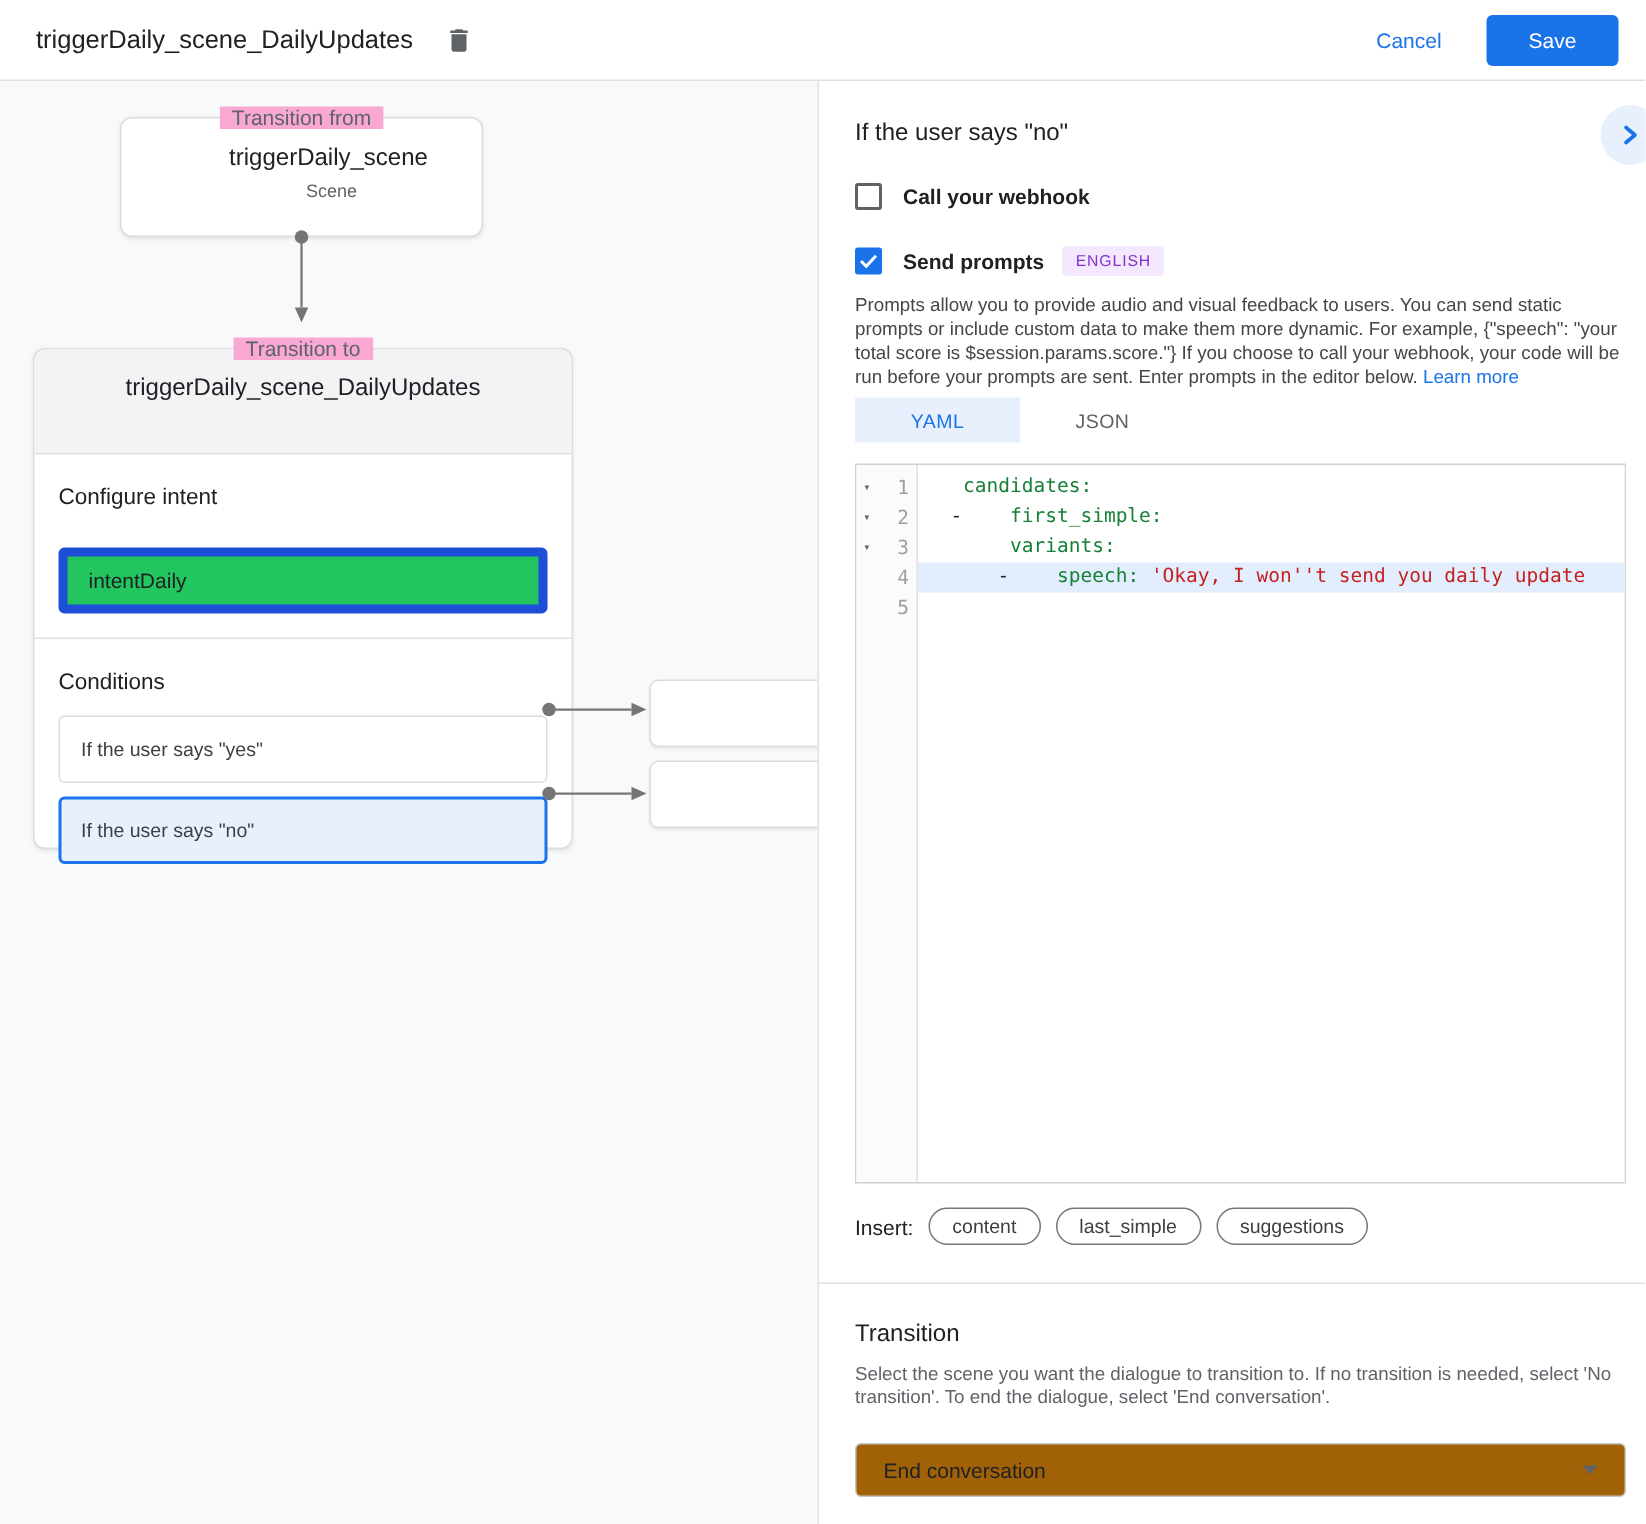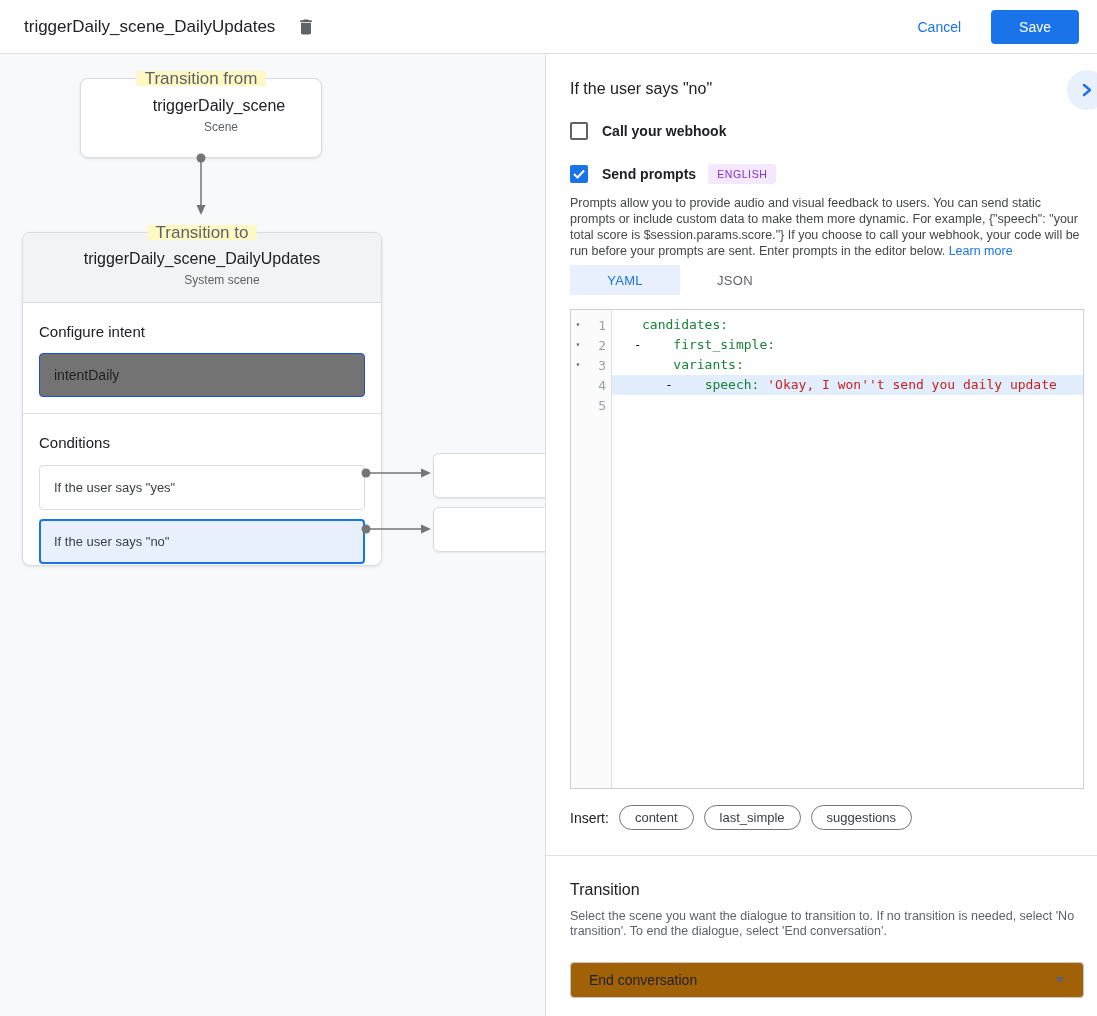--- a/index.html
+++ b/index.html
@@ -16,33 +16,33 @@
   .topbar .spacer { flex:1; }
   .cancel-btn { background:none; border:none; color:#1a73e8; font-size:14px; font-weight:500;
                 font-family:"Liberation Sans",sans-serif; padding:8px 16px; cursor:pointer; margin-right:14px; }
   .save-btn { background:#1a73e8; border:none; color:#fff; font-size:14px; font-weight:500;
               font-family:"Liberation Sans",sans-serif; padding:9px 28px; border-radius:4px; cursor:pointer; }
 
   
   .canvas { position:absolute; top:54px; left:0; width:545px; height:962px; background:#f8f9fa; overflow:hidden; }
   .node { position:absolute; background:#fff; border:1px solid #dadce0; border-radius:8px;
           box-shadow:0 1px 3px rgba(60,64,67,.12); }
-  .legend { position:absolute; top:-8px; left:50%; transform:translateX(-50%); background:#fef9c3;
-            padding:0 8px; font-size:17px; color:#5f6368; white-space:nowrap; line-height:15px; }
+  .legend { position:absolute; top:-8px; left:50%; transform:translateX(-50%); background:#f9a8d4;
+            padding:0 8px; font-size:14px; color:#5f6368; white-space:nowrap; line-height:15px; }
   .from-box { left:80px; top:24px; width:242px; height:80px; text-align:center; }
   .from-box .node-title { margin-top:18px; font-size:16px; color:#202124;margin-left:36px; }
   .node-sub { margin-top:5px; font-size:12px; color:#5f6368;padding-left:40px; }
 
   .to-box { left:22px; top:178px; width:360px; height:334px; }
   .to-header { background:#f1f3f4; border-bottom:1px solid #dadce0; border-radius:8px 8px 0 0;
                height:70px; text-align:center; padding-top:17px; }
   .to-header .node-title { font-size:16px; color:#202124; }
   .to-section { padding:20px 16px 16px 16px; }
   .to-section .sec-label { font-size:15px; color:#202124; }
-  .intent-box { margin-top:13px; height:44px; border:1px solid #1d4ed8; border-radius:4px; background:#737373;
+  .intent-box { margin-top:25px; height:44px; border:6px solid #1d4ed8; border-radius:4px; background:#22c55e;
                 display:flex; align-items:center; padding-left:14px; font-size:14px; color:#202124; cursor:pointer; }
   .to-divider { border-top:1px solid #e0e0e0; }
   .cond-row { height:45px; border:1px solid #dadce0; border-radius:4px; background:#fff; margin-top:9px;
               display:flex; align-items:center; padding-left:14px; font-size:13px; color:#3c4043; cursor:pointer; }
   .cond-row.first { margin-top:14px; }
   .cond-row.selected { background:#e8f0fe; border:2px solid #1a73e8; padding-left:13px; }
   .target-box { position:absolute; width:128px; height:45px; background:#fff; border:1px solid #dadce0;
                 border-radius:6px; box-shadow:0 1px 2px rgba(60,64,67,.1); cursor:pointer; }
   .connector { position:absolute; }
 
@@ -121,21 +121,20 @@
     <svg class="connector" style="left:195px; top:98px;" width="12" height="66">
       <circle cx="6" cy="6" r="4.5" fill="#757575"></circle>
       <line x1="6" y1="10" x2="6" y2="53" stroke="#757575" stroke-width="1.5"></line>
       <polygon points="1.5,53 10.5,53 6,63" fill="#757575"></polygon>
     </svg>
 
     <div class="node to-box">
       <span class="legend">Transition to</span>
       <div class="to-header">
         <div class="node-title">triggerDaily_scene_DailyUpdates</div>
-        <div class="node-sub">System scene</div>
       </div>
       <div class="to-section">
         <div class="sec-label">Configure intent</div>
         <div class="intent-box">intentDaily</div>
       </div>
       <div class="to-divider"></div>
       <div class="to-section">
         <div class="sec-label">Conditions</div>
         <div class="cond-row first">If the user says "yes"</div>
         <div class="cond-row selected">If the user says "no"</div>

